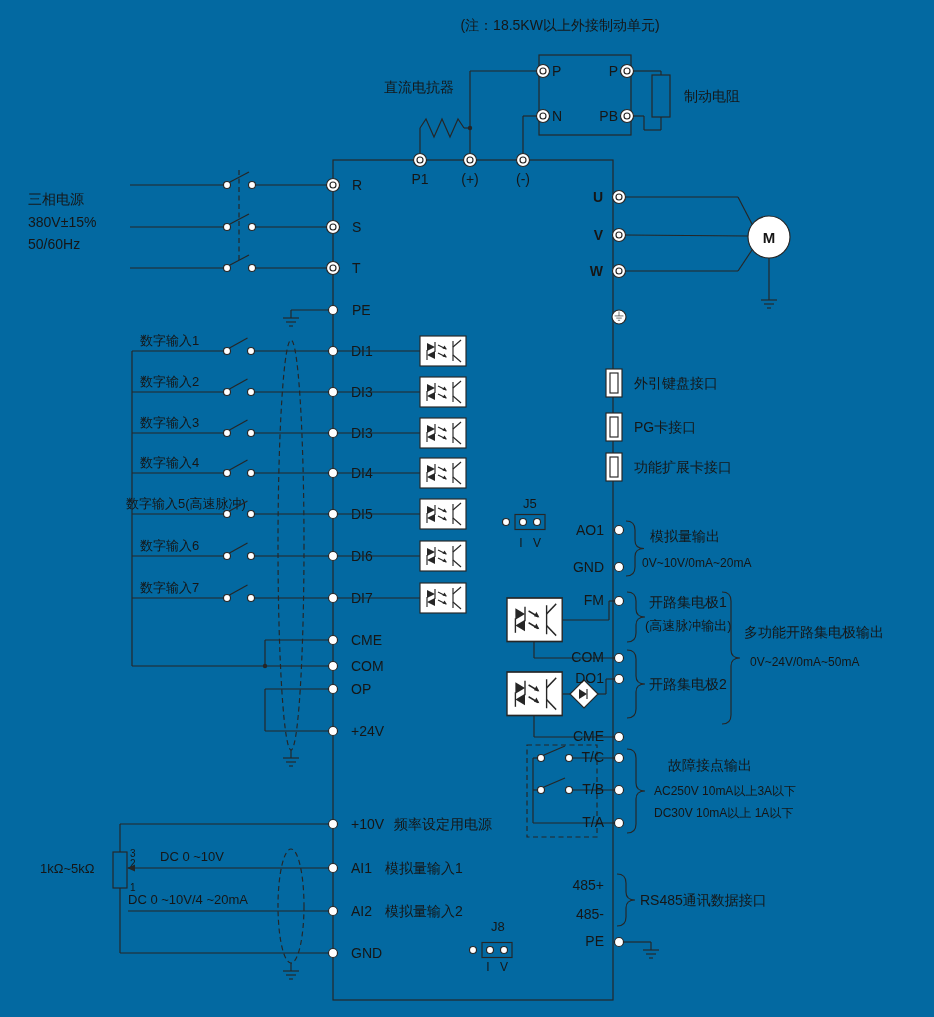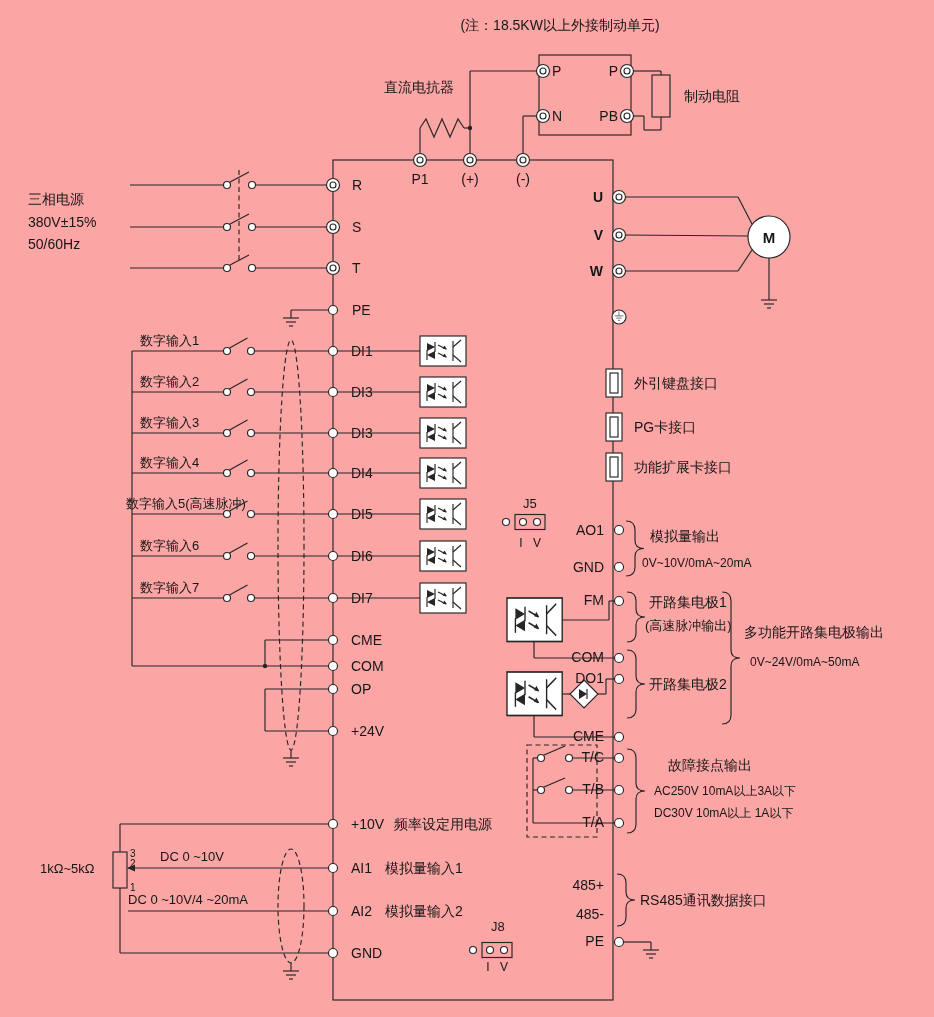--- a/index.html
+++ b/index.html
@@ -1,16 +1,16 @@
 <!DOCTYPE html>
 <html><head>
 <meta charset="utf-8">
 <style>
   html,body{margin:0;padding:0;background:#fff}
-  .wrap{width:934px;height:1017px;background:#fca5a5;position:relative;overflow:hidden}
+  .wrap{width:934px;height:1017px;background:#0369a1;position:relative;overflow:hidden}
   svg text{font-family:"Liberation Sans","DejaVu Sans",sans-serif;fill:#161616;stroke:none}
   .f15{font-size:15px}.f14{font-size:14px}.f13{font-size:13px}.f12{font-size:12px}.f10{font-size:10px}
   .b{font-weight:700}
   .ln{stroke:#262626;fill:none;stroke-width:1.15}
   .dash{stroke-dasharray:5 3.5}
   .wf{fill:#fff}
   .blk{fill:#262626;stroke:none}
 </style>
 </head>
 <body>

